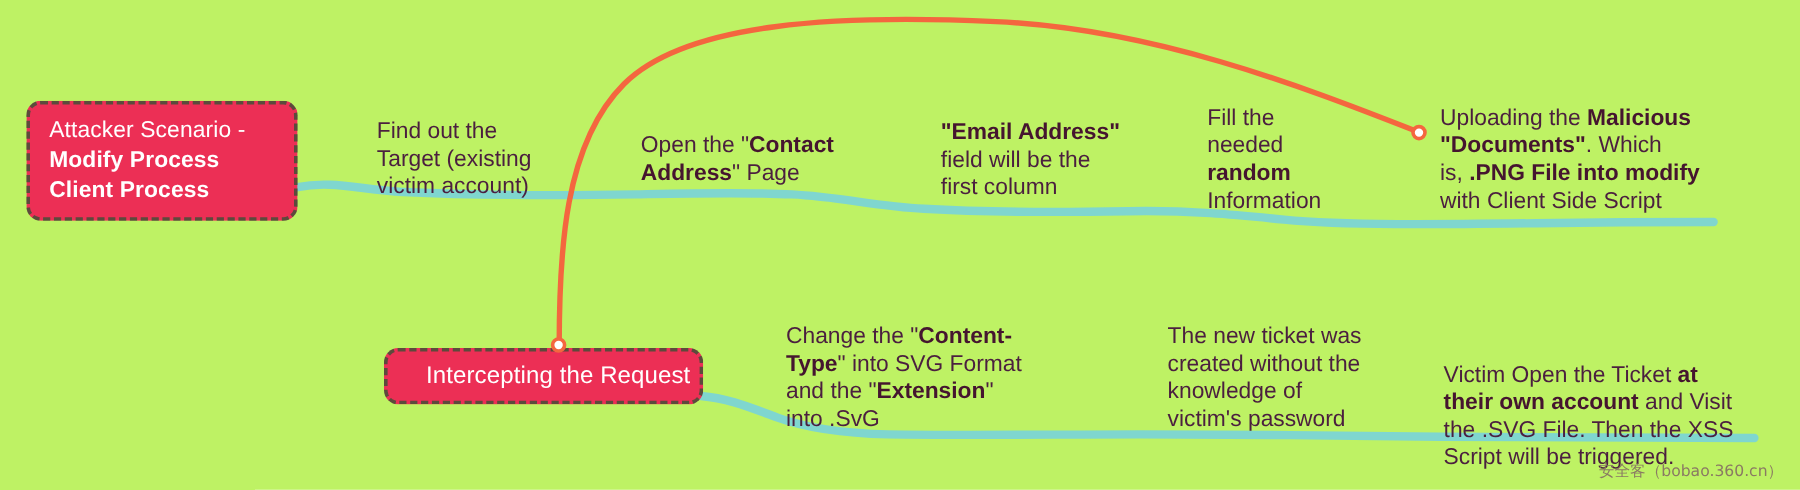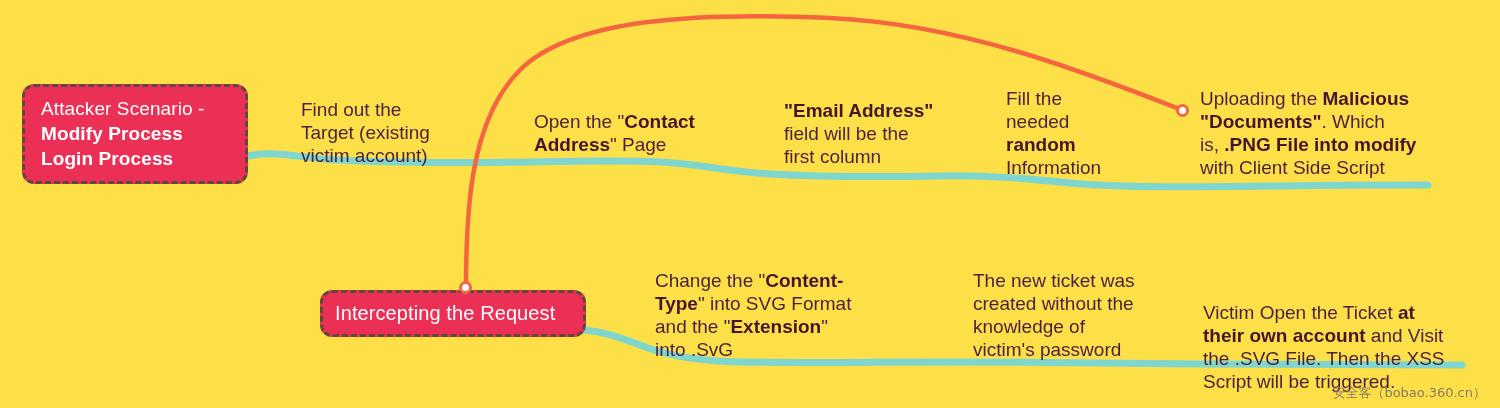--- a/index.html
+++ b/index.html
@@ -9,21 +9,21 @@
   body {
     width: 1500px;
     height: 408px;
     overflow: hidden;
     font-family: "Liberation Sans", sans-serif;
   }
   #canvas {
     position: relative;
     width: 1500px;
     height: 408px;
-    background: #fde047;
+    background: #bef264;
     overflow: hidden;
   }
   #branch-layer {
     position: absolute;
     left: 0;
     top: 0;
     width: 1500px;
     height: 408px;
     pointer-events: none;
   }
@@ -51,21 +51,21 @@
     left: 22px;
     top: 84px;
     width: 226px;
     padding: 9px 14px 10px 16px;
   }
   #node-intercept {
     left: 320px;
     top: 290px;
     width: 266px;
     height: 47px;
-    padding: 0 12px;
+    padding: 0 32px;
     justify-content: center;
   }
   #node-intercept .node-line {
     font-size: 20px;
   }
   .topic {
     position: absolute;
     color: #4b1f3f;
     font-size: 19px;
     line-height: 23px;
@@ -120,31 +120,31 @@
 
     <path d="M 466 288
              C 466 210, 470 120, 520 70
              C 572 18, 700 12, 830 18
              C 960 24, 1080 70, 1182 110" fill="none" stroke="#f4663f" stroke-width="4.5" stroke-linecap="round"></path>
   </svg>
 
   <div class="node-box" id="node-root">
     <span class="node-line">Attacker Scenario -</span>
     <span class="node-line bold">Modify Process</span>
-    <span class="node-line bold">Login Process</span>
+    <span class="node-line bold">Client Process</span>
   </div>
 
   <div class="node-box" id="node-intercept">
     <span class="node-line">Intercepting the Request</span>
   </div>
 
   <div class="marker-dot" style="left:459px; top:281px;"></div>
   <div class="marker-dot" style="left:1176px; top:104px;"></div>
 
-  <div class="topic" style="left:301px; top:98px; width:160px;">Find out the<br>Target (existing<br>victim account)</div>
+  <div class="topic" style="left:314px; top:98px; width:160px;">Find out the<br>Target (existing<br>victim account)</div>
 
   <div class="topic" style="left:534px; top:110px; width:200px;">Open the "<b>Contact</b><br><b>Address</b>" Page</div>
 
   <div class="topic" style="left:784px; top:99px; width:180px;"><b>"Email Address"</b><br>field will be the<br>first column</div>
 
   <div class="topic" style="left:1006px; top:87px; width:140px;">Fill the<br>needed<br><b>random</b><br>Information</div>
 
   <div class="topic" style="left:1200px; top:87px; width:250px;">Uploading the <b>Malicious</b><br><b>"Documents"</b>. Which<br>is, <b>.PNG File into modify</b><br>with Client Side Script</div>
 
   <div class="topic" style="left:655px; top:269px; width:220px;">Change the "<b>Content-</b><br><b>Type</b>" into SVG Format<br>and the "<b>Extension</b>"<br>into .SvG</div>

